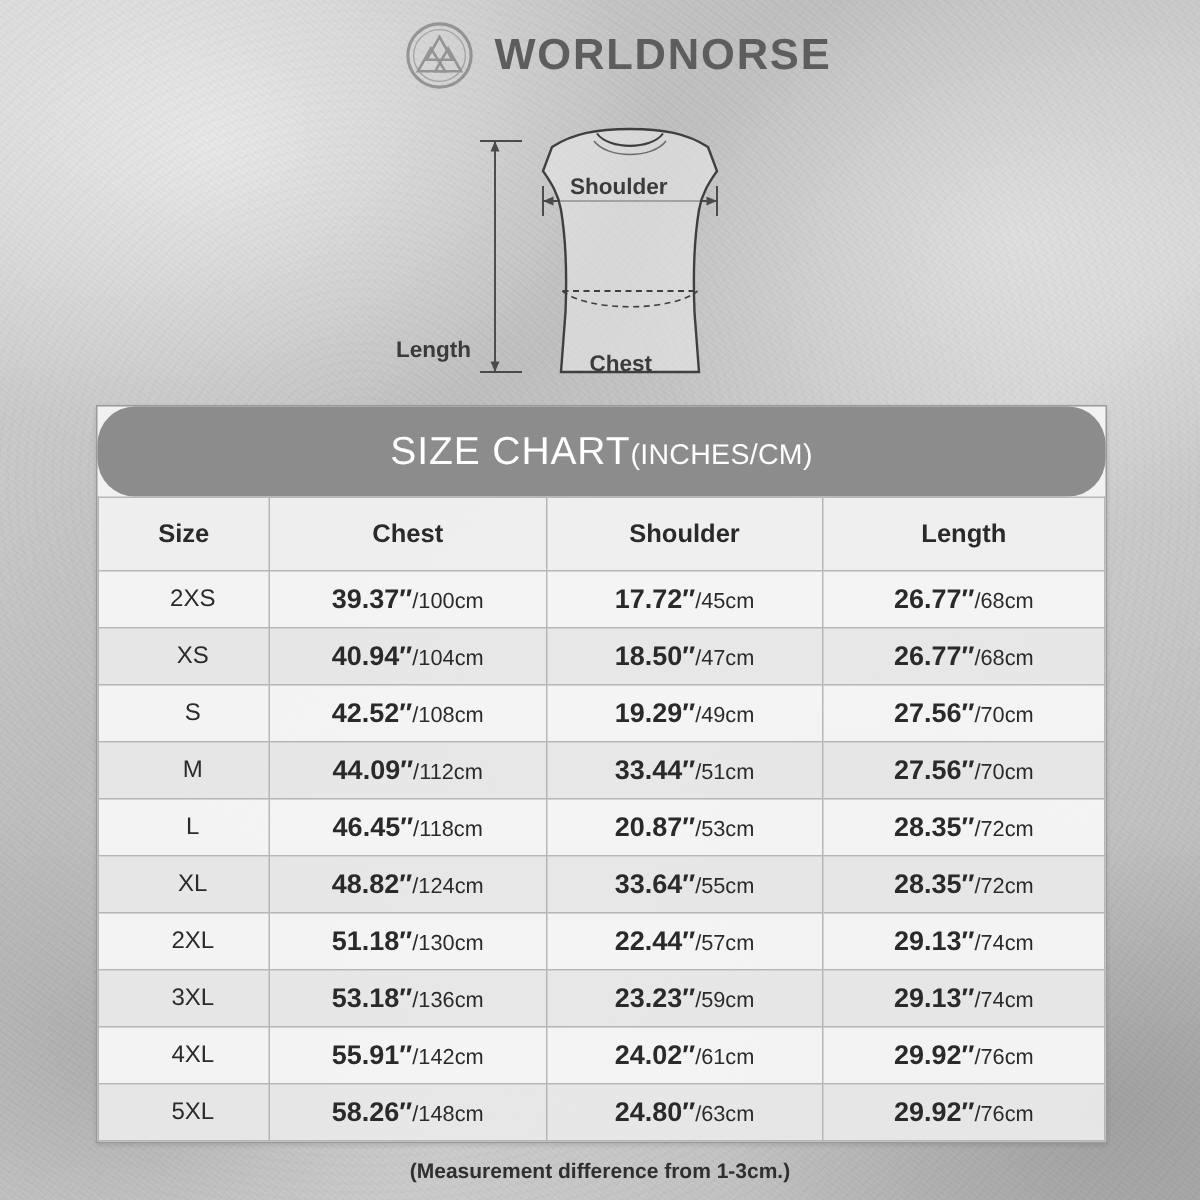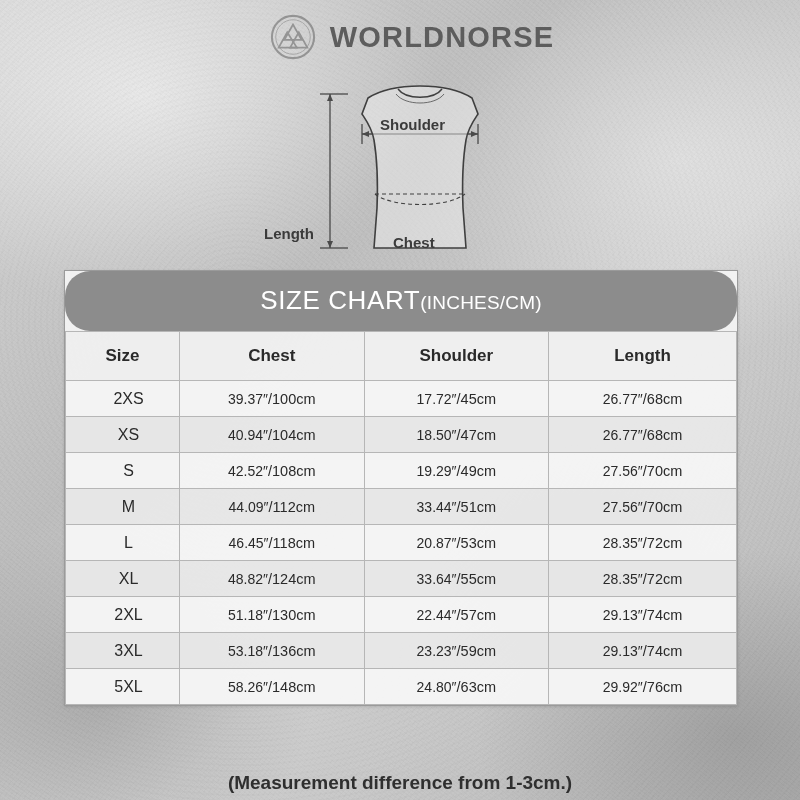--- a/index.html
+++ b/index.html
@@ -135,35 +135,35 @@
   }
   td {
     font-size: 16.5px;
     padding: 8px 4px;
     background: rgba(246,246,246,0.62);
   }
   tbody tr:nth-child(even) td {
     background: rgba(225,225,225,0.62);
   }
   td.size-cell { font-size: 16px; padding-left: 16px; }
-  .in-unit { font-size: 14px; }
+  .in-unit { font-size: 18px; font-weight: bold; }
   .cm-unit { font-size: 14.5px; }
 
   col.c-size     { width: 17%; }
   col.c-chest    { width: 27.5%; }
   col.c-shoulder { width: 27.5%; }
   col.c-length   { width: 28%; }
 
   .footnote {
     position: absolute;
     left: 0;
     top: 772px;
     width: 100%;
     text-align: center;
-    font-size: 19px;
+    font-size: 14px;
     font-weight: bold;
     color: #2f2f2f;
     font-family: "Liberation Sans", sans-serif;
   }
 </style>
 </head>
 <body>
 
 <div id="bg"></div>
 
@@ -274,20 +274,26 @@
             <td><span class="in-unit">22.44″</span><span class="cm-unit">/57cm</span></td>
             <td><span class="in-unit">29.13″</span><span class="cm-unit">/74cm</span></td>
           </tr>
           <tr>
             <td class="size-cell">3XL</td>
             <td><span class="in-unit">53.18″</span><span class="cm-unit">/136cm</span></td>
             <td><span class="in-unit">23.23″</span><span class="cm-unit">/59cm</span></td>
             <td><span class="in-unit">29.13″</span><span class="cm-unit">/74cm</span></td>
           </tr>
           <tr>
+            <td class="size-cell">4XL</td>
+            <td><span class="in-unit">55.91″</span><span class="cm-unit">/142cm</span></td>
+            <td><span class="in-unit">24.02″</span><span class="cm-unit">/61cm</span></td>
+            <td><span class="in-unit">29.92″</span><span class="cm-unit">/76cm</span></td>
+          </tr>
+          <tr>
             <td class="size-cell">5XL</td>
             <td><span class="in-unit">58.26″</span><span class="cm-unit">/148cm</span></td>
             <td><span class="in-unit">24.80″</span><span class="cm-unit">/63cm</span></td>
             <td><span class="in-unit">29.92″</span><span class="cm-unit">/76cm</span></td>
           </tr>
         </tbody>
     </table>
   </div>
 
   <div class="footnote">(Measurement difference from 1-3cm.)</div>

